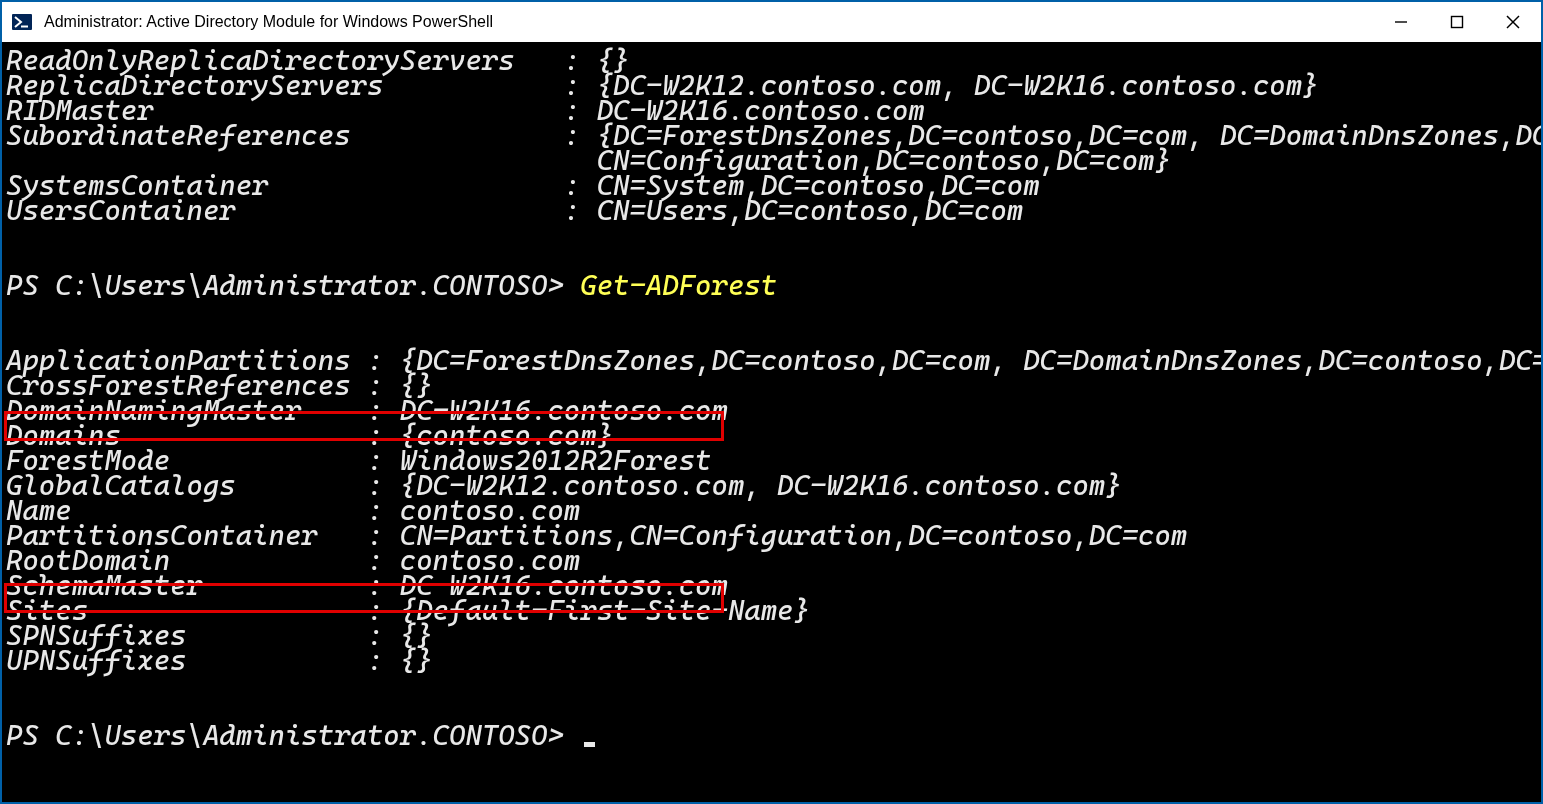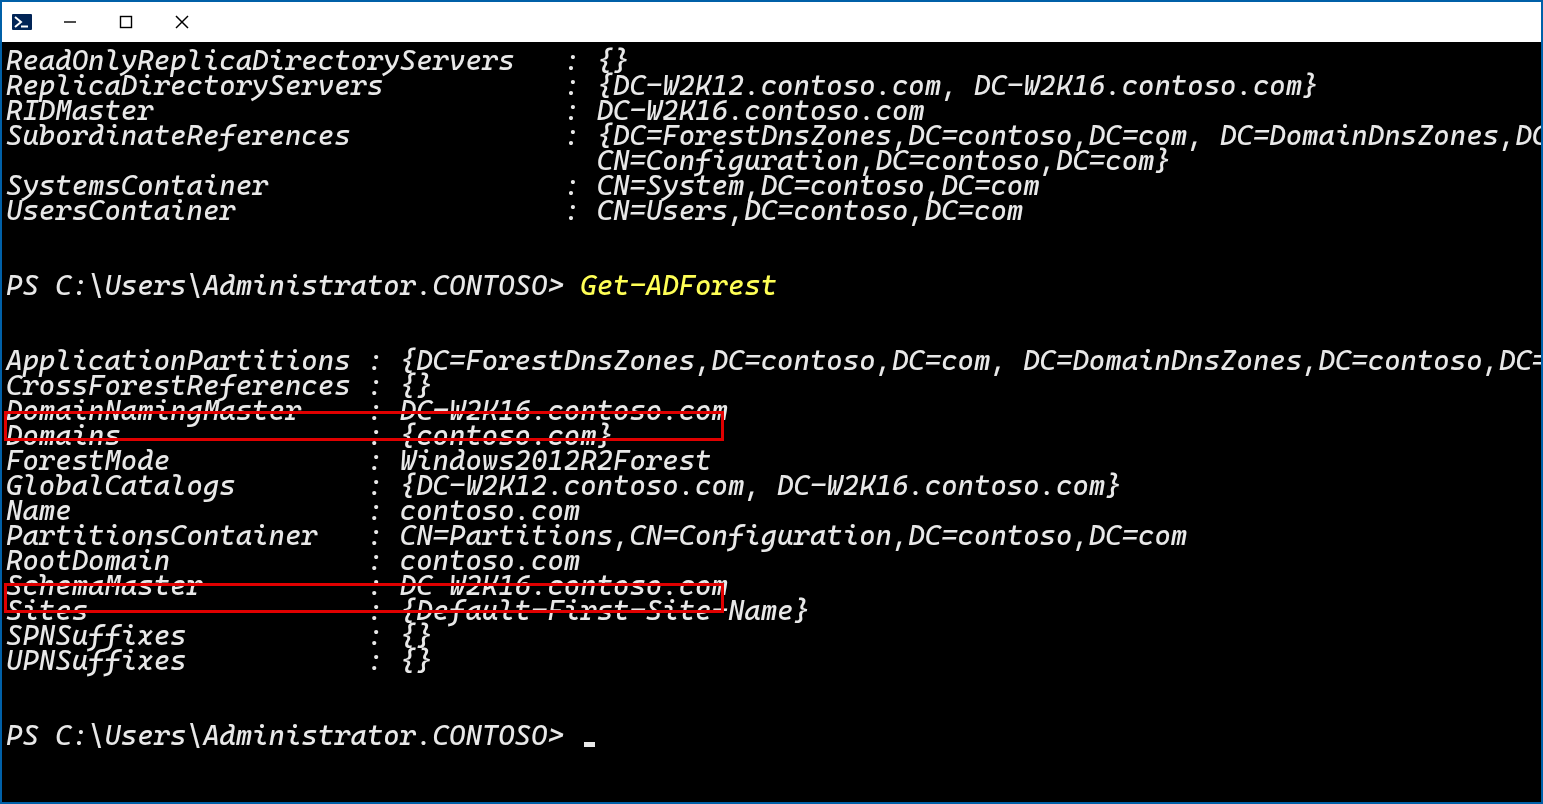--- a/index.html
+++ b/index.html
@@ -114,20 +114,21 @@
 <div class="window">
 
   <div class="titlebar">
     <span class="app-icon">
       <svg width="20" height="20" viewBox="0 0 20 20">
         <rect x="0" y="2" width="20" height="16" rx="1" fill="#012456"></rect>
         <path d="M3 5 L9 10 L3 15" stroke="#fff" stroke-width="2" fill="none"></path>
         <line x1="9" y1="14.5" x2="16" y2="14.5" stroke="#fff" stroke-width="2"></line>
       </svg>
     </span>
+    <span class="title-text">Administrator: Active Directory Module for Windows PowerShell</span>
     <div class="win-controls">
       <div class="win-btn">
         <svg width="14" height="14">
             <line x1="1" y1="7" x2="13" y2="7" stroke="#000" stroke-width="1.4"></line>
           </svg>
       </div>
       <div class="win-btn">
         <svg width="14" height="14">
             <rect x="1.5" y="1.5" width="11" height="11" fill="none" stroke="#000" stroke-width="1.4"></rect>
           </svg>

